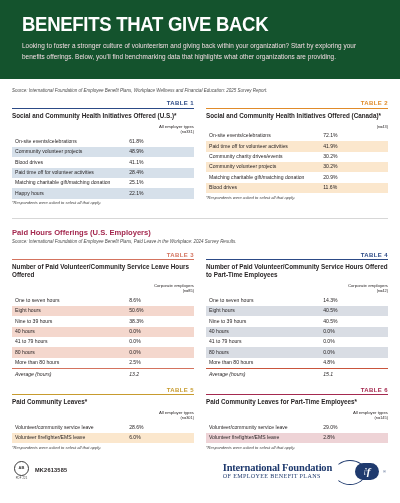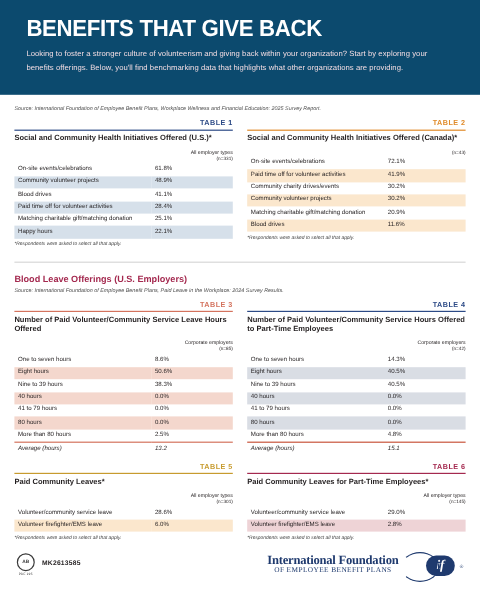--- a/index.html
+++ b/index.html
@@ -7,21 +7,21 @@
     width:400px;height:503px;
     background:#ffffff;
     font-family:"Liberation Sans",sans-serif;
     color:#231f20;
     overflow:hidden;
   }
   .page{width:400px;height:503px;position:relative;box-sizing:border-box;}
 
   
   .banner{
-    background:#0c4a6e;
+    background:#14532d;
     color:#ffffff;
     padding:14px 22px 16px 22px;
     box-sizing:border-box;
   }
   .banner-title{
     font-size:19.5px;
     font-weight:bold;
     letter-spacing:-0.3px;
     line-height:1.05;
     margin:0 0 7px 0;
@@ -119,21 +119,21 @@
   .foot-left{display:flex;align-items:center;gap:6px;}
   .pdf-badge{display:flex;flex-direction:column;align-items:center;}
   .pdf-circle{
     width:13px;height:13px;border-radius:50%;border:1px solid #3a3a3a;
     display:flex;align-items:center;justify-content:center;
     font-size:4px;font-weight:bold;color:#3a3a3a;line-height:1;
   }
   .pdf-caption{font-size:2.6px;color:#3a3a3a;margin-top:1px;letter-spacing:0.2px;}
   .mk-code{font-size:5.6px;font-weight:bold;color:#231f20;letter-spacing:0.2px;}
   .brand{display:flex;align-items:center;gap:4px;}
-  .brand-text{text-align:center;line-height:1.05;}
+  .brand-text{text-align:left;line-height:1.05;}
   .brand-l1{font-family:"Liberation Serif",serif;font-size:10.5px;font-weight:bold;color:#1f3a6e;letter-spacing:-0.2px;}
   .brand-l2{font-family:"Liberation Serif",serif;font-size:6.1px;color:#1f3a6e;letter-spacing:0.35px;}
   .brand-mark{
     width:24px;height:17px;border-radius:11px;background:#1f3a6e;color:#ffffff;
     display:flex;align-items:center;justify-content:center;
     font-family:"Liberation Serif",serif;font-style:italic;font-weight:bold;font-size:11px;
   }
   .brand-wrap{position:relative;display:flex;align-items:center;padding-left:19px;}
   .brand-arc{
     position:absolute;left:-2px;top:-3px;width:30px;height:23px;
@@ -236,21 +236,21 @@
         <p class="foot">*Respondents were asked to select all that apply.</p>
       </div>
 
     </div>
   </div>
 
   <div class="divider"></div>
 
   <div class="section">
     <div class="sec-head">
-      <p class="sec-title navy">Blood Leave Offerings (U.S. Employers)</p>
+      <p class="sec-title navy">Paid Hours Offerings (U.S. Employers)</p>
       <p class="sec-source">Source: International Foundation of Employee Benefit Plans, Paid Leave in the Workplace: 2024 Survey Results.</p>
     </div>
 
     <div class="cols">
 
       <div class="col v-salmon">
         <div class="tbl-label">TABLE 3</div>
         <div class="tbl-rule"></div>
         <p class="tbl-title">Number of Paid Volunteer/Community Service Leave Hours Offered</p>
         <div class="tbl-colhead">

